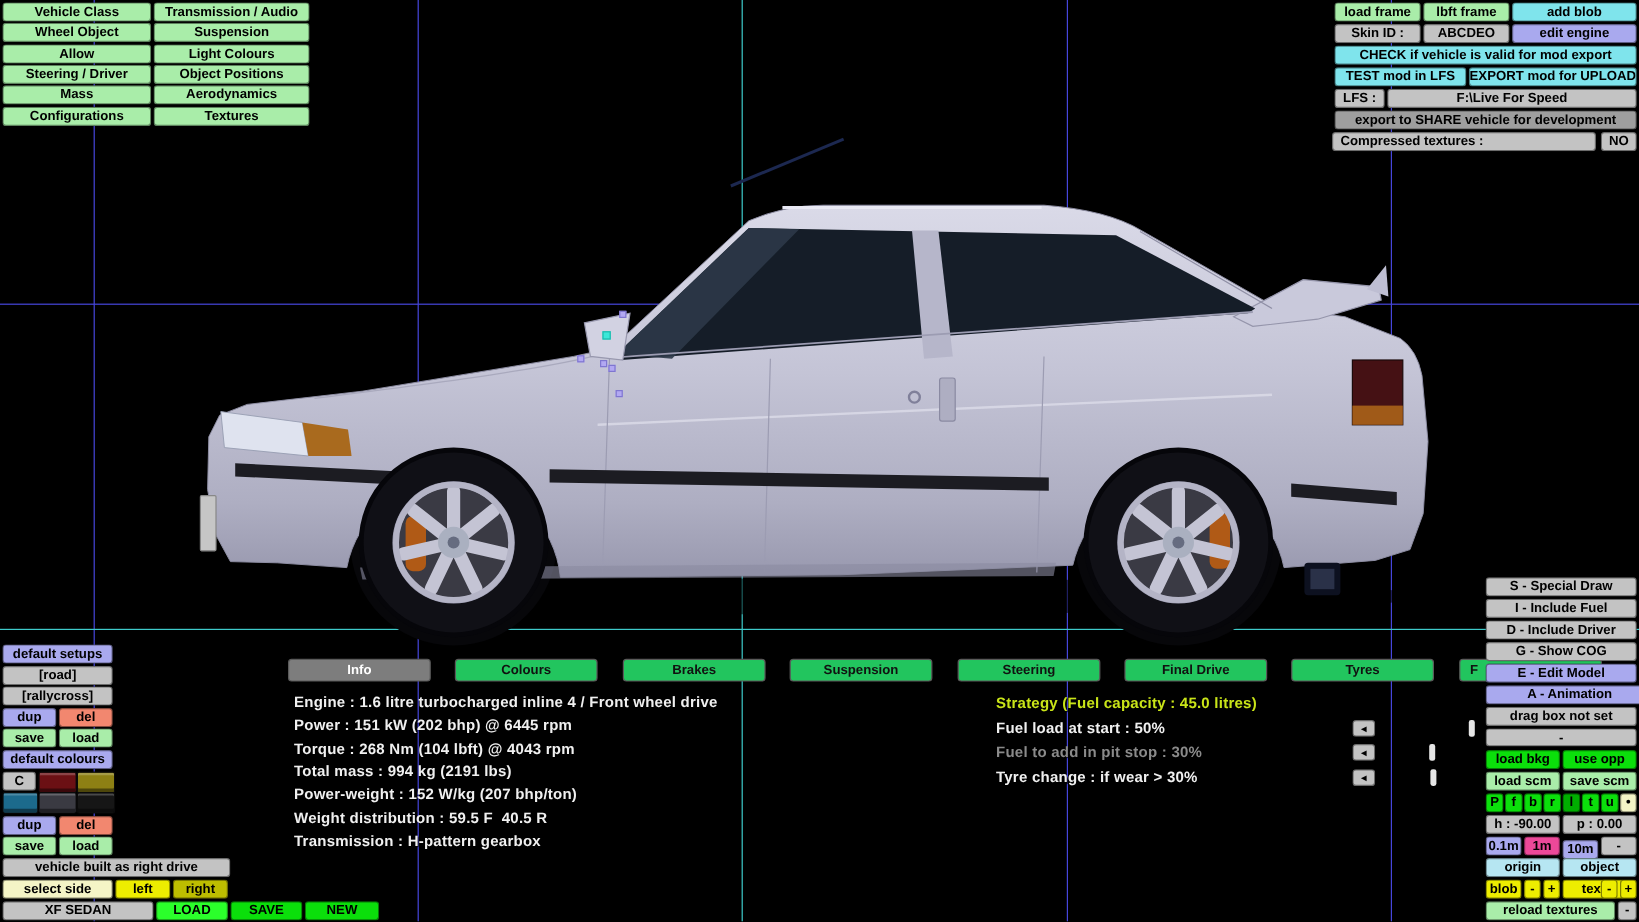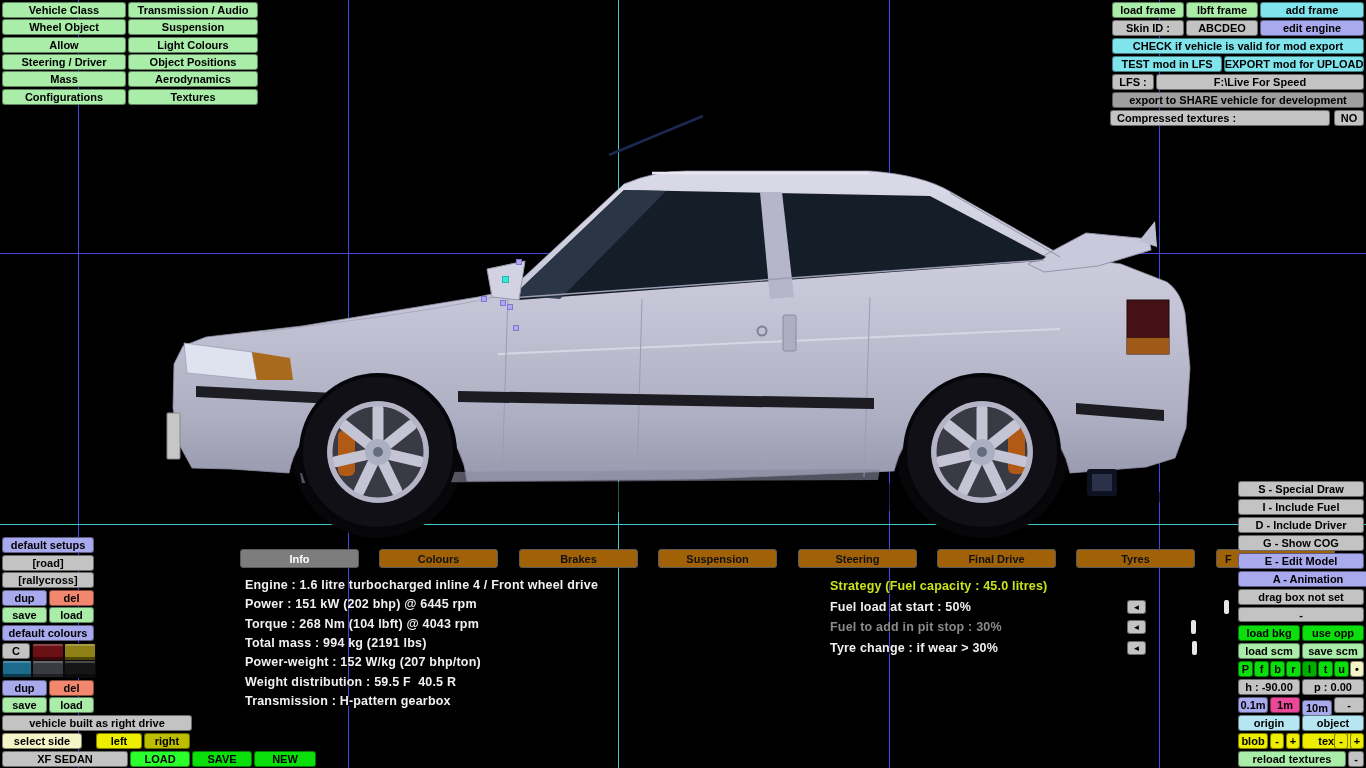--- a/index.html
+++ b/index.html
@@ -14,21 +14,21 @@
   .dkgreen{background:#00ae00}
   .purple{background:#a9a9ee}
   .dpurple{background:#ec4899}
   .gray{background:#c3c3c3}
   .dgray{background:#9e9e9e}
   .cyanb{background:#7fe4ec}
   .salmon{background:#f2876f}
   .yellow{background:#eded00}
   .pyel{background:#f4f4c6}
   .olive{background:#bdbd00}
-  .tab{background:#a16207;border-color:#5a5a5a;color:#111;z-index:9}
+  .tab{background:#22c55e;border-color:#5a5a5a;color:#111;z-index:9}
   .tabsel{background:#7d7d7d;color:#fff}
   .vline{position:absolute;top:0;width:1px;height:768px;z-index:1}
   .hline{position:absolute;left:0;height:1px;width:1366px;z-index:1}
   .mark{position:absolute;z-index:3;width:6px;height:6px;background:#b2a8f2;border:1px solid #7f76d0;box-sizing:border-box;}
   .mark.cy{background:#3ae8d8;border-color:#1fb8ac;width:7px;height:7px;}
   .txt{position:absolute;font:bold 12.5px "Liberation Sans",sans-serif;color:#f0f0f0;white-space:pre;
        letter-spacing:.2px;z-index:10;text-shadow:1px 1px 1px rgba(0,0,0,.9);}
   .dim{color:#8a8a8a}
   .stitle{color:#c9e418}
   .handle{position:absolute;width:5px;height:14px;background:#e6e6e6;border-radius:2px;z-index:11}
@@ -146,21 +146,21 @@
 <div class="btn green" style="left:2px;top:89px;width:124px">Configurations</div>
 <div class="btn green" style="left:128px;top:2px;width:130px">Transmission / Audio</div>
 <div class="btn green" style="left:128px;top:19px;width:130px">Suspension</div>
 <div class="btn green" style="left:128px;top:37px;width:130px">Light Colours</div>
 <div class="btn green" style="left:128px;top:54px;width:130px">Object Positions</div>
 <div class="btn green" style="left:128px;top:71px;width:130px">Aerodynamics</div>
 <div class="btn green" style="left:128px;top:89px;width:130px">Textures</div>
 
 <div class="btn green" style="left:1112px;top:2px;width:72px">load frame</div>
 <div class="btn green" style="left:1186px;top:2px;width:72px">lbft frame</div>
-<div class="btn cyanb" style="left:1260px;top:2px;width:104px">add frame</div>
+<div class="btn cyanb" style="left:1260px;top:2px;width:104px">add blob</div>
 <div class="btn gray" style="left:1112px;top:20px;width:72px">Skin ID :</div>
 <div class="btn gray" style="left:1186px;top:20px;width:72px">ABCDEO</div>
 <div class="btn purple" style="left:1260px;top:20px;width:104px">edit engine</div>
 <div class="btn cyanb" style="left:1112px;top:38px;width:252px">CHECK if vehicle is valid for mod export</div>
 <div class="btn cyanb" style="left:1112px;top:56px;width:110px">TEST mod in LFS</div>
 <div class="btn cyanb" style="left:1224px;top:56px;width:140px">EXPORT mod for UPLOAD</div>
 <div class="btn gray" style="left:1112px;top:74px;width:42px">LFS :</div>
 <div class="btn gray" style="left:1156px;top:74px;width:208px">F:\Live For Speed</div>
 <div class="btn dgray" style="left:1112px;top:92px;width:252px">export to SHARE vehicle for development</div>
 <div class="btn gray" style="left:1110px;top:110px;width:220px;justify-content:flex-start;padding-left:6px">Compressed textures :</div>
@@ -207,21 +207,21 @@
 <div class="swatch" style="left: 64px; top: 643px; width: 30px; background: rgb(141, 128, 20);"></div>
 <div class="swatch" style="left: 2px; top: 660px; width: 28px; background: rgb(28, 106, 140);"></div>
 <div class="swatch" style="left: 32px; top: 660px; width: 30px; background: rgb(58, 58, 66);"></div>
 <div class="swatch" style="left: 64px; top: 660px; width: 30px; background: rgb(22, 22, 22);"></div>
 <div class="btn purple" style="left:2px;top:680px;width:45px">dup</div>
 <div class="btn salmon" style="left:49px;top:680px;width:45px">del</div>
 <div class="btn green" style="left:2px;top:697px;width:45px">save</div>
 <div class="btn green" style="left:49px;top:697px;width:45px">load</div>
 
 <div class="btn gray" style="left:2px;top:715px;width:190px">vehicle built as right drive</div>
-<div class="btn pyel" style="left:2px;top:733px;width:80px">select side</div>
+<div class="btn pyel" style="left:2px;top:733px;width:92px">select side</div>
 <div class="btn yellow" style="left:96px;top:733px;width:46px">left</div>
 <div class="btn olive" style="left:144px;top:733px;width:46px">right</div>
 <div class="btn gray" style="left:2px;top:751px;width:126px">XF SEDAN</div>
 <div class="btn lime" style="left:130px;top:751px;width:60px">LOAD</div>
 <div class="btn bgreen" style="left:192px;top:751px;width:60px">SAVE</div>
 <div class="btn bgreen" style="left:254px;top:751px;width:62px">NEW</div>
 
 <div class="btn gray" style="left:1238px;top:481px;width:126px">S - Special Draw</div>
 <div class="btn gray" style="left:1238px;top:499px;width:126px">I - Include Fuel</div>
 <div class="btn gray" style="left:1238px;top:517px;width:126px">D - Include Driver</div>

